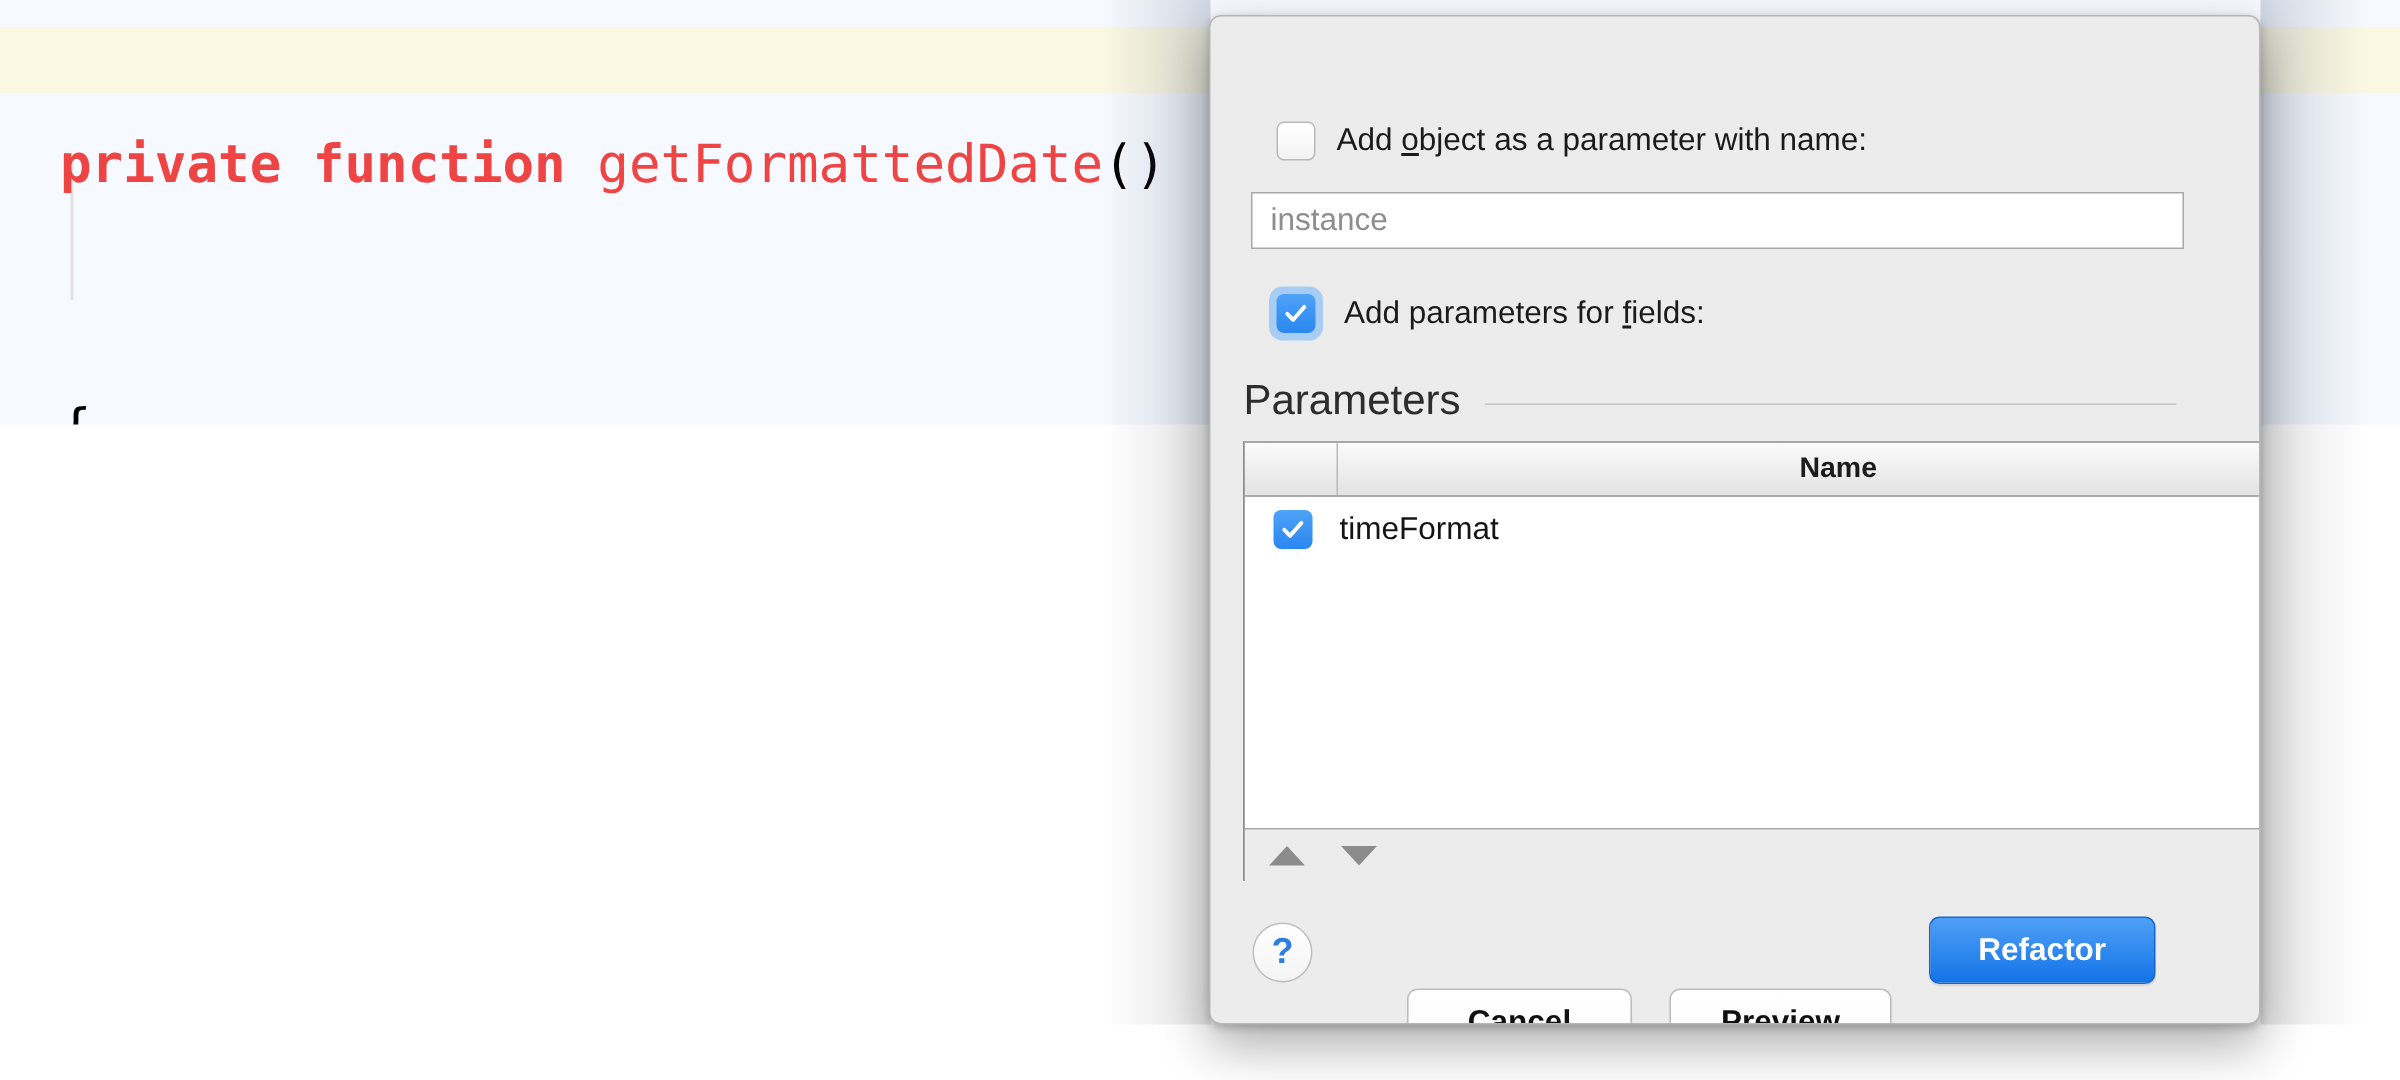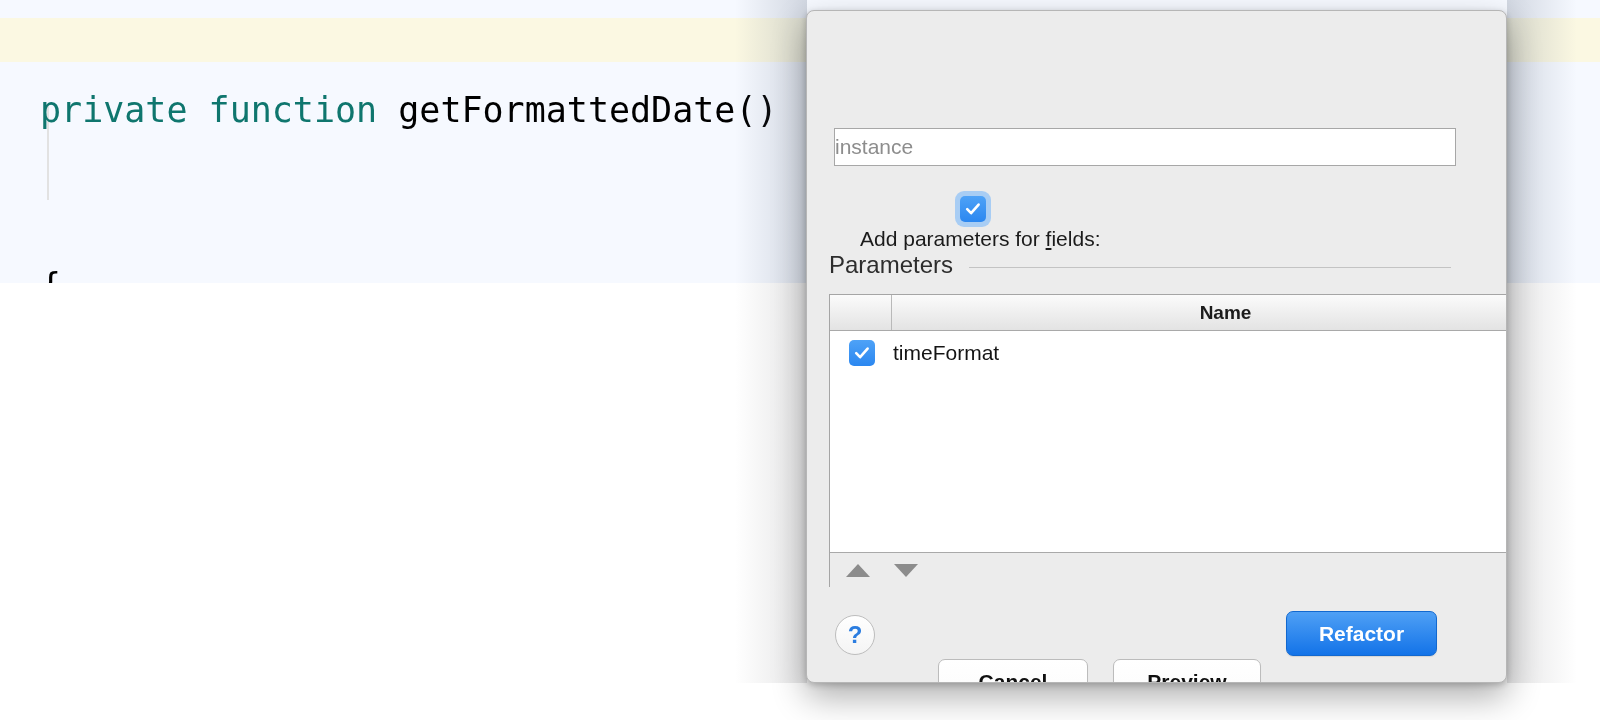--- a/index.html
+++ b/index.html
@@ -48,22 +48,22 @@
   .code {
     position: absolute;
     left: 40px;
     top: 0;
     font-family: "DejaVu Sans Mono", "Liberation Mono", monospace;
     font-size: 35px;
     line-height: 44px;
     white-space: pre;
   }
   .code .ln { display: block; height: 44px; }
-  .tok-kw   { color: #0f766e; font-weight: normal; }
-  .tok-fn   { color: #000000; }
+  .tok-kw   { color: #ef4444; font-weight: bold; }
+  .tok-fn   { color: #ef4444; }
   .tok-pun  { color: #000000; }
 
   
   .editor-shadow-right {
     position: absolute;
     left: 1507px;
     top: 0;
     width: 70px;
     height: 283px;
     background: linear-gradient(to right, rgba(80,95,120,0.22), rgba(80,95,120,0.0));
@@ -146,21 +146,21 @@
     height: 624px;
   }
 
   
   .chk-row {
     position: absolute;
     display: flex;
     align-items: center;
   }
   .chk-row-object { left: 44px; top: 70px; }
-  .chk-row-fields { left: 39px; top: 180px; flex-direction: column; }
+  .chk-row-fields { left: 39px; top: 180px; }
 
   .cb {
     width: 26px; height: 26px;
     border-radius: 5px;
     background: linear-gradient(to bottom, #ffffff, #f3f3f3);
     border: 1px solid #b9b9b9;
     box-sizing: border-box;
     flex: none;
   }
   .cb-checked-wrap {
@@ -195,36 +195,36 @@
     position: absolute;
     left: 27px;
     top: 117px;
     width: 622px;
     height: 38px;
     background: #ffffff;
     border: 1px solid #a7a7a7;
     box-sizing: border-box;
     display: flex;
     align-items: center;
-    padding-left: 0;
+    padding-left: 12px;
     font-size: 21px;
     color: #8d8d8d;
   }
 
   
   .group-head {
     position: absolute;
     left: 22px;
     top: 240px;
     width: 622px;
     display: flex;
     align-items: center;
   }
   .group-title {
-    font-size: 24px;
+    font-size: 28px;
     color: #2d2d2d;
     white-space: nowrap;
   }
   .group-rule {
     flex: 1;
     height: 1px;
     background: #c3c3c3;
     margin-left: 16px;
     margin-top: 4px;
   }
@@ -381,20 +381,24 @@
   <div class="editor-shadow-left"></div>
   <div class="editor-shadow-right"></div>
   <div class="page-shadow-left"></div>
   <div class="page-shadow-right"></div>
 
   <div class="dialog">
 
 
     <div class="dlg-body">
 
+      <div class="chk-row chk-row-object">
+        <div class="cb"></div>
+        <div class="chk-label"><span>Add </span><span class="mn">o</span><span>bject as a parameter with name:</span></div>
+      </div>
 
       <div class="textfield">
         <span>instance</span>
       </div>
 
       <div class="chk-row chk-row-fields">
         <div class="cb-checked-wrap">
           <div class="cb-checked">
             <svg width="20" height="20" viewBox="0 0 20 20">
               <path d="M4.2 10.2 L8.1 14.2 L15.6 5.6" fill="none" stroke="#ffffff" stroke-width="2.6" stroke-linecap="round" stroke-linejoin="round"></path>

